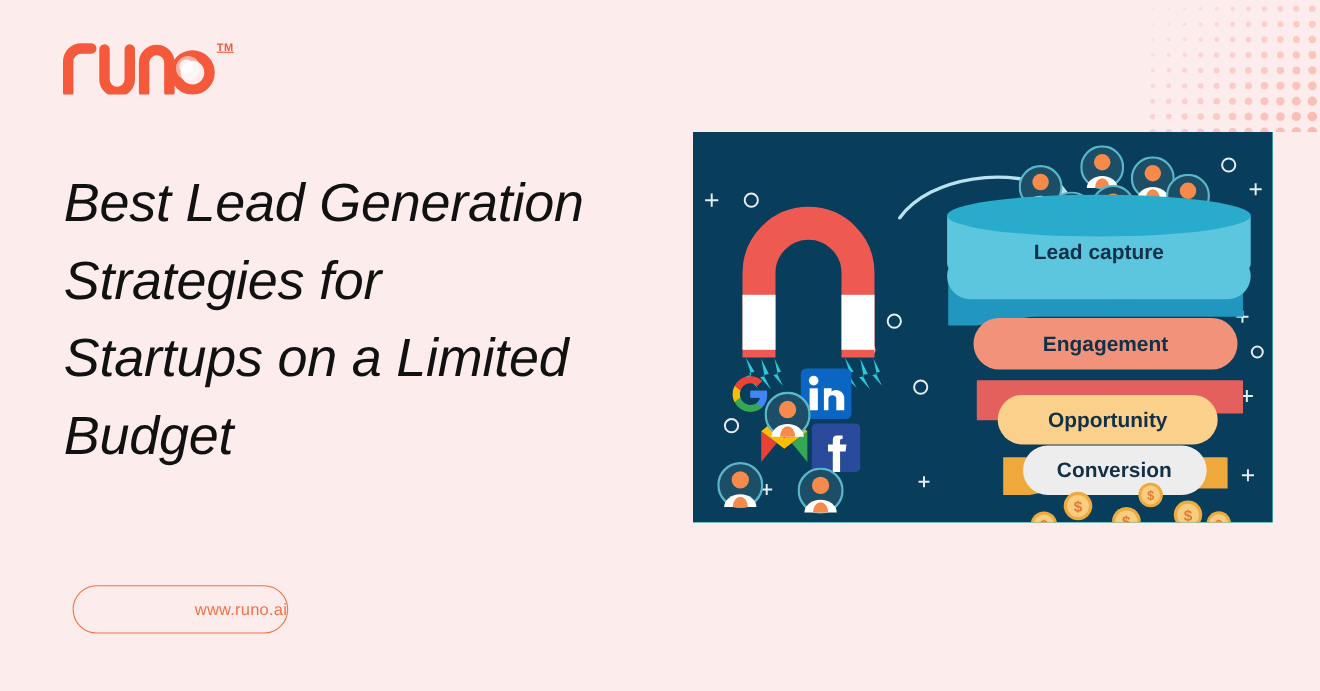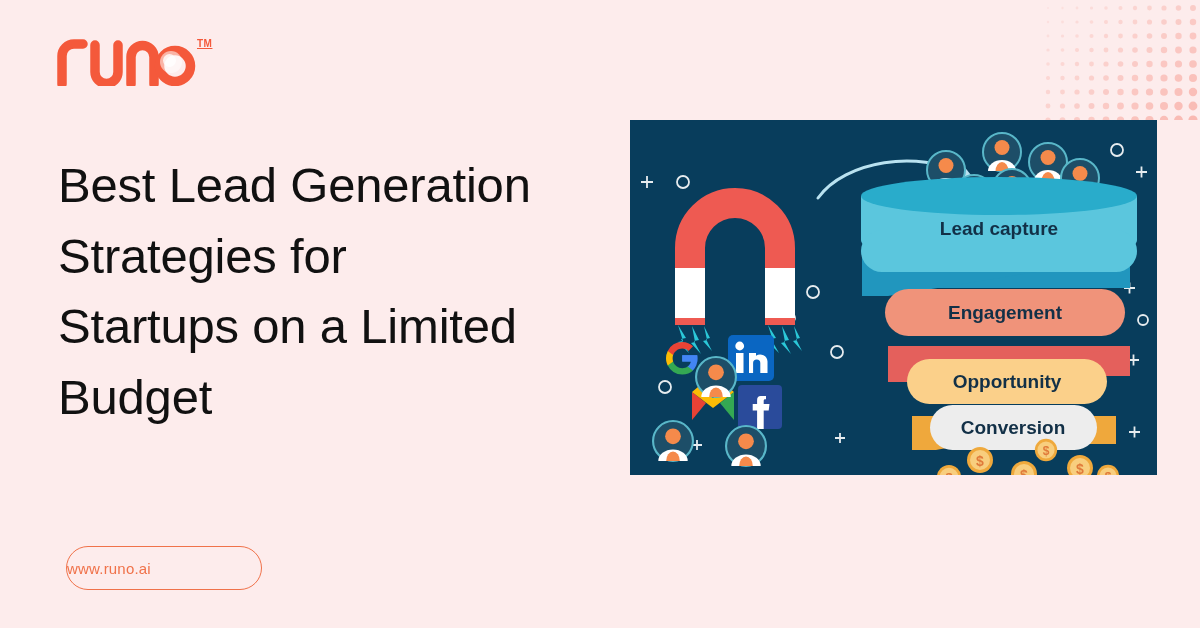--- a/index.html
+++ b/index.html
@@ -31,29 +31,30 @@
 
   
   #headline {
     position:absolute; left:58px; top:150px;
     width:580px;
     font-size:49px;
     line-height:1.44;
     font-weight:400;
     color:#111111;
     letter-spacing:-0.2px;
+    font-style:italic;
   }
 
   
   #url-pill {
-    position:absolute; left:66px; top:546px;
+    position:absolute; left:66px; top:532px;
     width:196px; height:44px;
     border:1.6px solid #F0724A;
     border-radius:24px;
-    display:flex; align-items:center; justify-content:flex-start;
+    display:flex; align-items:center; justify-content:flex-end;
     background:transparent;
   }
   #url-text {
     color:#F0724A; font-size:15px; letter-spacing:.2px;
   }
 
   
   #illustration {
     position:absolute;
     left:630px; top:120px;

